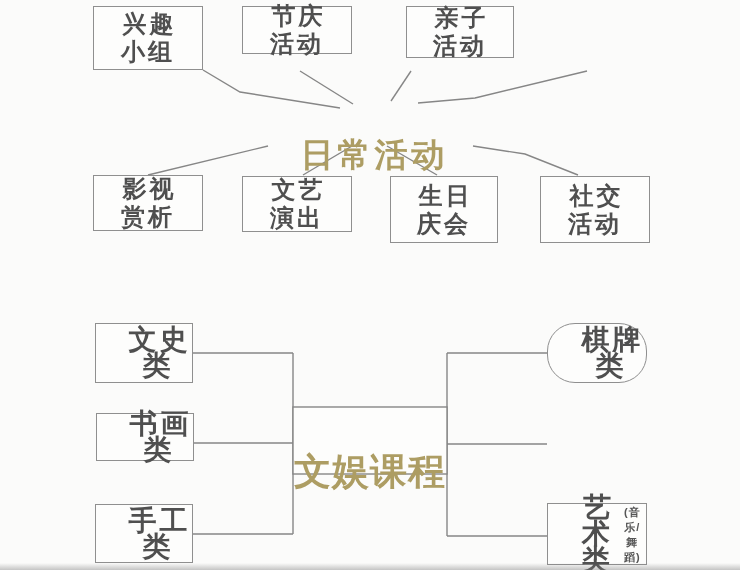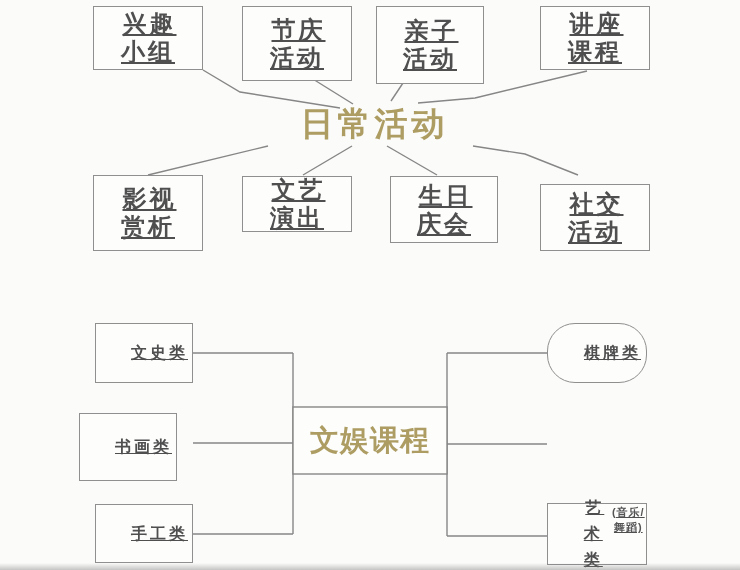--- a/index.html
+++ b/index.html
@@ -22,55 +22,55 @@
     position: absolute;
     box-sizing: border-box;
     background: #fdfdfc;
     border: 1.5px solid #8f8f8f;
     display: flex;
     align-items: center;
     justify-content: center;
     text-align: center;
     color: #4f4f4f;
     font-weight: 600;
-    text-decoration: underline;
   }
   .node .lbl {
     white-space: pre-line;
     font-size: 24px;
     line-height: 28px;
     letter-spacing: 3px;
     text-indent: 3px; 
   }
-  .node .lbl.single { font-size: 16px; line-height: 26px; margin-left: 28px; }
+  .node .lbl.single { font-size: 28px; line-height: 26px; margin-left: 28px; }
   .node .sub {
     display: block;
     font-size: 11px;
     letter-spacing: 1px;
     font-weight: 600;
     margin-top: 10px;
     color: #555;
   }
   .node .stack { display: flex; flex-direction: row; align-items: flex-start; }
   .center-title {
     position: absolute;
     display: flex;
     align-items: center;
     justify-content: center;
     color: #ad9d63;
     font-weight: bold;
     text-align: center;
+    margin-top: 31px;
   }
   .title-daily {
     left: 290px; top: 103px; width: 165px; height: 42px;
     font-size: 33px; letter-spacing: 4px; text-indent: 4px;
   }
   .title-culture {
     left: 293px; top: 407px; width: 154px; height: 67px;
-    font-size: 29px; letter-spacing: 1px;
+    font-size: 37px; letter-spacing: 1px;
   }
   .bottom-fade {
     position: absolute; left: 0; bottom: 0;
     width: 740px; height: 7px;
     background: linear-gradient(to bottom, rgba(150,150,150,0), rgba(130,130,130,0.45));
   }
 </style>
 </head>
 <body>
 
@@ -96,56 +96,52 @@
     <line x1="447" y1="536" x2="547" y2="536"></line>
     <line x1="293" y1="353" x2="293" y2="534"></line>
     <line x1="447" y1="353" x2="447" y2="536"></line>
     <rect x="293" y="407" width="154" height="67" fill="#fdfdfc"></rect>
   </svg>
 
   <div class="node" style="left:93px;  top:6px;  width:110px; height:64px;">
     <span class="lbl">兴趣
 小组</span>
   </div>
-  <div class="node" style="left:242px; top:6px;  width:110px; height:75px;">
+  <div class="node" style="left:242px; top:6px;  width:110px; height:48px;">
     <span class="lbl">节庆
 活动</span>
   </div>
-  <div class="node" style="left:376px; top:6px;  width:108px; height:78px;">
+  <div class="node" style="left:406px; top:6px;  width:108px; height:52px;">
     <span class="lbl">亲子
 活动</span>
-  </div>
-  <div class="node" style="left:540px; top:6px;  width:110px; height:64px;">
-    <span class="lbl">讲座
-课程</span>
   </div>
 
   <div class="center-title title-daily">日常活动</div>
 
-  <div class="node" style="left:93px;  top:175px; width:110px; height:76px;text-align:center;">
+  <div class="node" style="left:93px;  top:175px; width:110px; height:56px;text-align:center;">
     <span class="lbl">影视
 赏析</span>
   </div>
   <div class="node" style="left:242px; top:176px; width:110px; height:56px;">
     <span class="lbl">文艺
 演出</span>
   </div>
   <div class="node" style="left:390px; top:176px; width:108px; height:67px;text-align:center;">
     <span class="lbl">生日
 庆会</span>
   </div>
-  <div class="node" style="left:540px; top:176px; width:110px; height:67px;margin-top:8px;">
+  <div class="node" style="left:540px; top:176px; width:110px; height:67px;">
     <span class="lbl">社交
 活动</span>
   </div>
 
   <div class="node" style="left:95px;  top:323px; width:98px;  height:60px;">
     <span class="lbl single">文史类</span>
   </div>
-  <div class="node" style="left:79px;  top:413px; width:98px;  height:68px;">
+  <div class="node" style="left:96px;  top:413px; width:98px;  height:48px;">
     <span class="lbl single">书画类</span>
   </div>
   <div class="node" style="left:95px;  top:504px; width:98px;  height:59px;">
     <span class="lbl single">手工类</span>
   </div>
 
   <div class="center-title title-culture">文娱课程</div>
 
   <div class="node" style="left:547px; top:323px; width:100px; height:60px;border-radius:28px;">
     <span class="lbl single">棋牌类</span>

